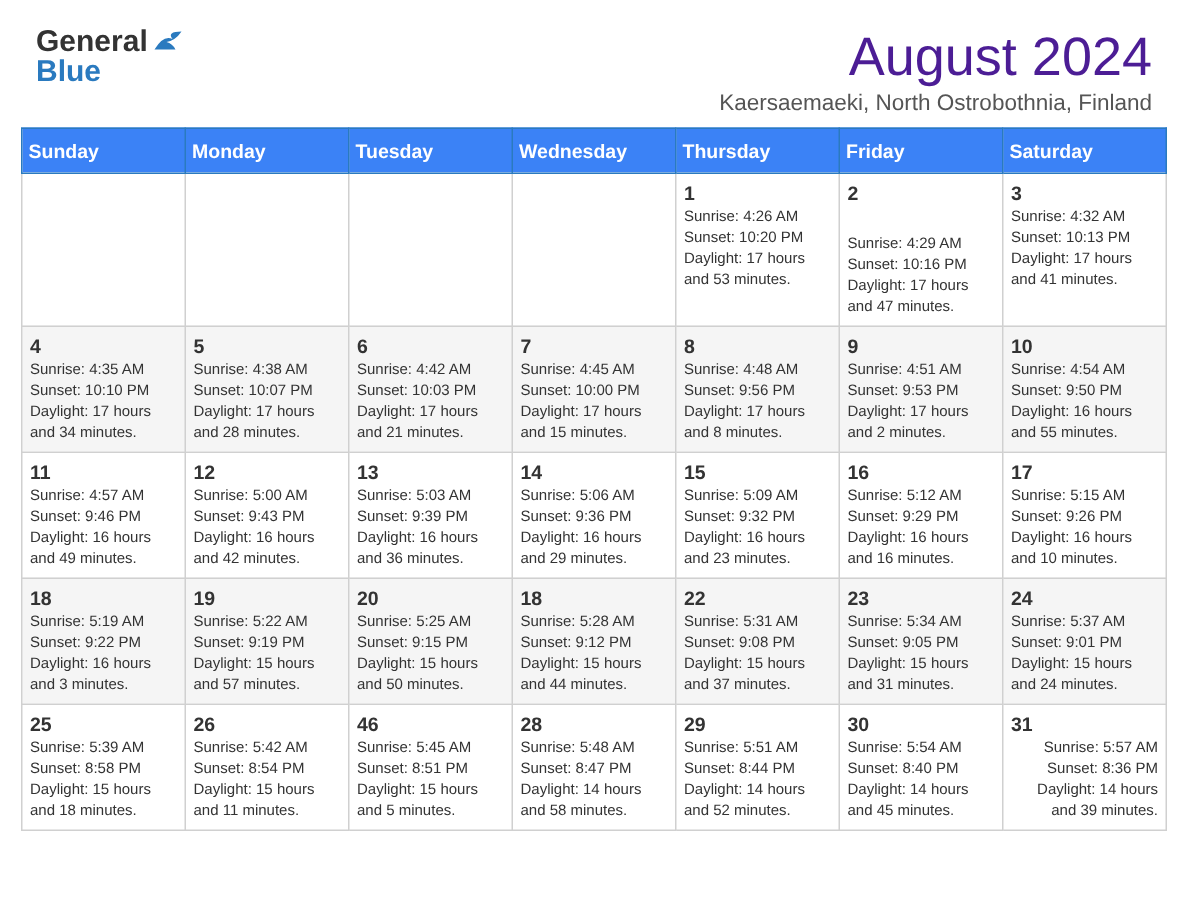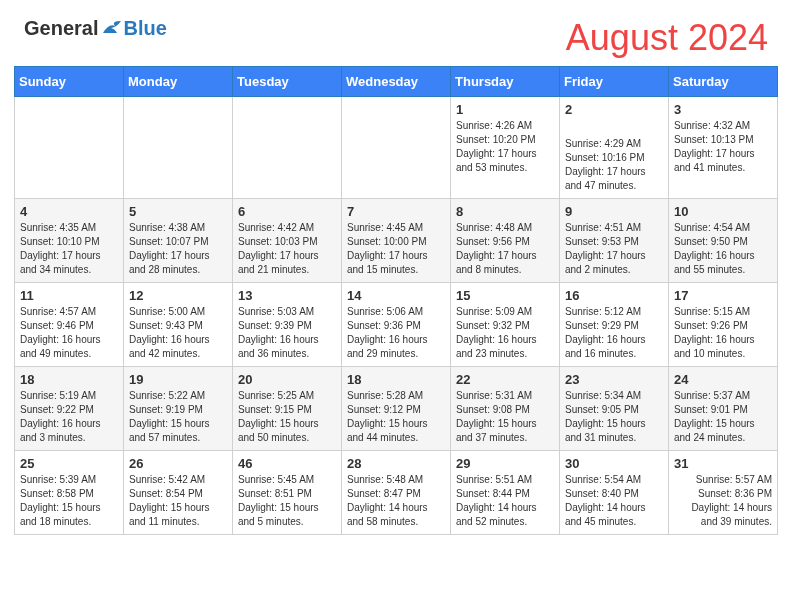--- a/index.html
+++ b/index.html
@@ -10,21 +10,21 @@
       min-height: 612px;
     }
     .header {
       display: flex;
       justify-content: space-between;
       align-items: flex-start;
       padding: 18px 24px 8px 24px;
     }
     .logo {
       display: flex;
-      flex-direction: row;
+      flex-direction: column;
       align-items: flex-start;
     }
     .logo-text {
       display: flex;
       align-items: center;
     }
     .logo-general {
       font-size: 20px;
       font-weight: bold;
       color: #333;
@@ -40,21 +40,21 @@
       width: 22px;
       height: 18px;
       margin-left: 3px;
     }
     .title-block {
       text-align: right;
     }
     .month-title {
       font-size: 36px;
       font-weight: normal;
-      color: #ef4444;
+      color: #4c1d95;
       line-height: 1.1;
     }
     .location {
       font-size: 15px;
       color: #555;
       margin-top: 2px;
     }
     .calendar-container {
       padding: 0 14px 14px 14px;
     }
@@ -107,20 +107,21 @@
     <div class="logo-text">
       <span class="logo-general">General</span>
       <svg class="logo-bird" viewBox="0 0 22 18" fill="none">
         <path d="M2 14 Q8 4 14 7 Q10 2 20 2 Q16 8 10 9 Q14 10 16 14" fill="#2a7abf"></path>
       </svg>
     </div>
     <span class="logo-blue">Blue</span>
   </div>
   <div class="title-block">
     <div class="month-title">August 2024</div>
+    <div class="location">Kaersaemaeki, North Ostrobothnia, Finland</div>
   </div>
 </div>
 
 <div class="calendar-container">
   <table>
     <thead>
       <tr>
 
       <th>Sunday</th>
           <th>Monday</th>

